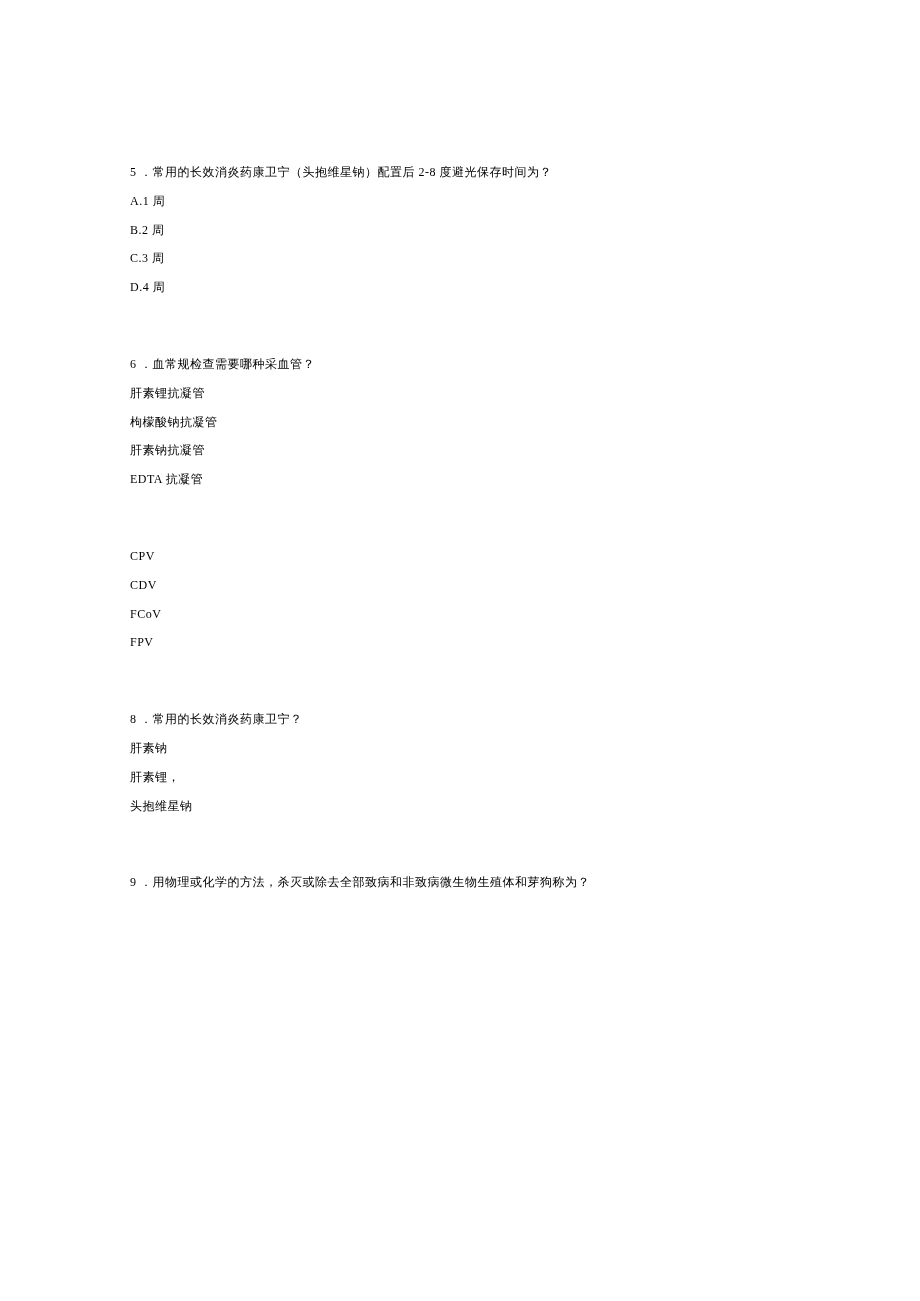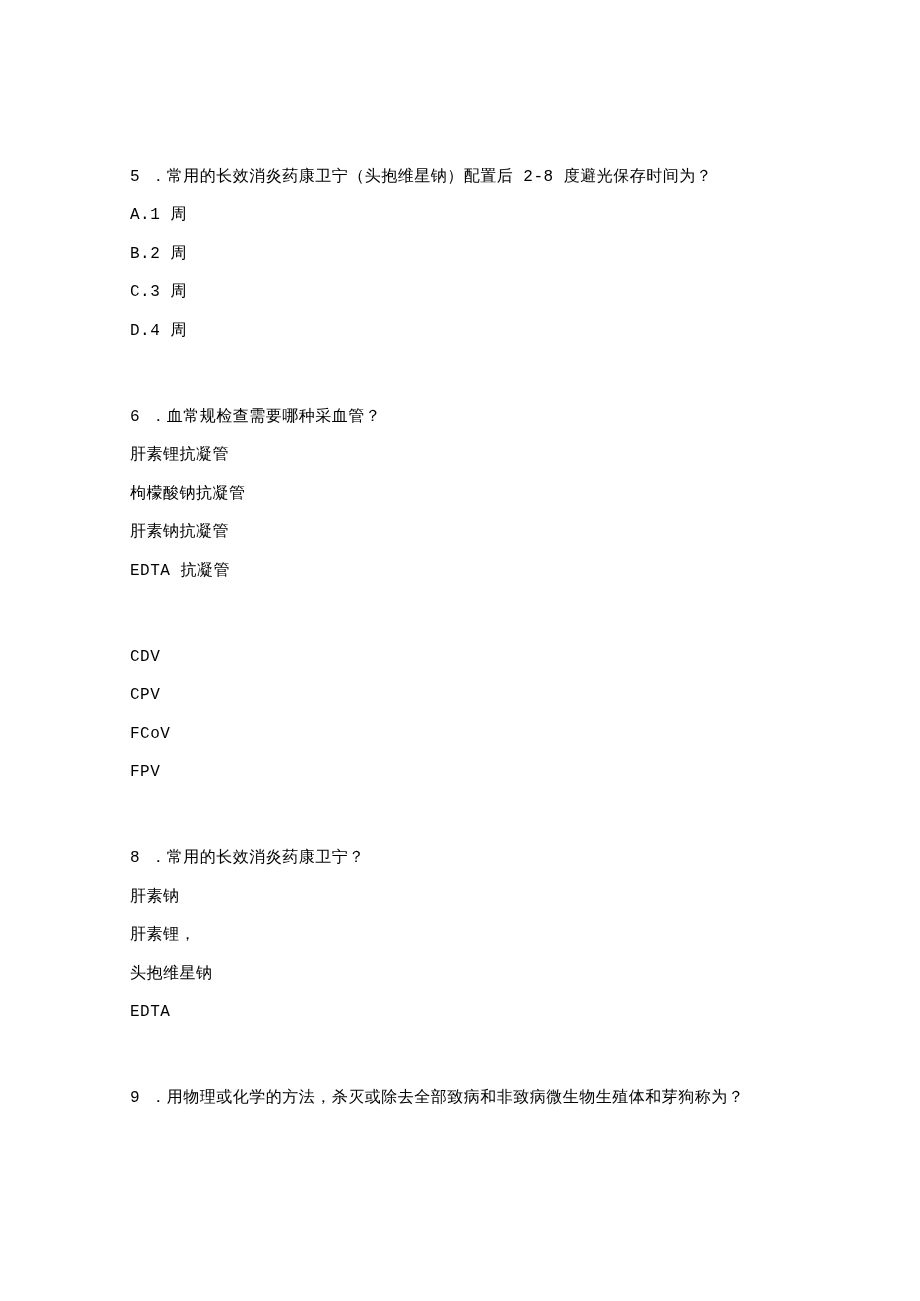--- a/index.html
+++ b/index.html
@@ -12,24 +12,23 @@
     height: 1301px;
   }
   .page {
     padding: 158px 130px 0 130px;
     box-sizing: border-box;
   }
   .block {
     margin-bottom: 48px;
   }
   .line {
-    font-size: 16px;
+    font-size: 12px;
     line-height: 2.4;
     letter-spacing: 0.5px;
-    font-family: Liberation Mono, monospace;
   }
 </style>
 </head>
 <body>
 
 <div class="page">
 
   <div class="block">
     <div class="line">
       <span>5</span>
@@ -46,35 +45,34 @@
       <span>6</span>
       <span>．血常规检查需要哪种采血管？</span>
     </div>
     <div class="line">肝素锂抗凝管</div>
     <div class="line">枸檬酸钠抗凝管</div>
     <div class="line">肝素钠抗凝管</div>
     <div class="line">EDTA 抗凝管</div>
   </div>
 
   <div class="block">
+    <div class="line">CPV</div>
     <div class="line">CDV</div>
-    <div class="line">CPV</div>
     <div class="line">FCoV</div>
     <div class="line">FPV</div>
   </div>
 
   <div class="block">
     <div class="line">
       <span>8</span>
       <span>．常用的长效消炎药康卫宁？</span>
     </div>
     <div class="line">肝素钠</div>
     <div class="line">肝素锂，</div>
     <div class="line">头抱维星钠</div>
-    <div class="line">EDTA</div>
   </div>
 
   <div class="block">
     <div class="line">
       <span>9</span>
       <span>．用物理或化学的方法，杀灭或除去全部致病和非致病微生物生殖体和芽狗称为？</span>
     </div>
   </div>
 
 </div>

